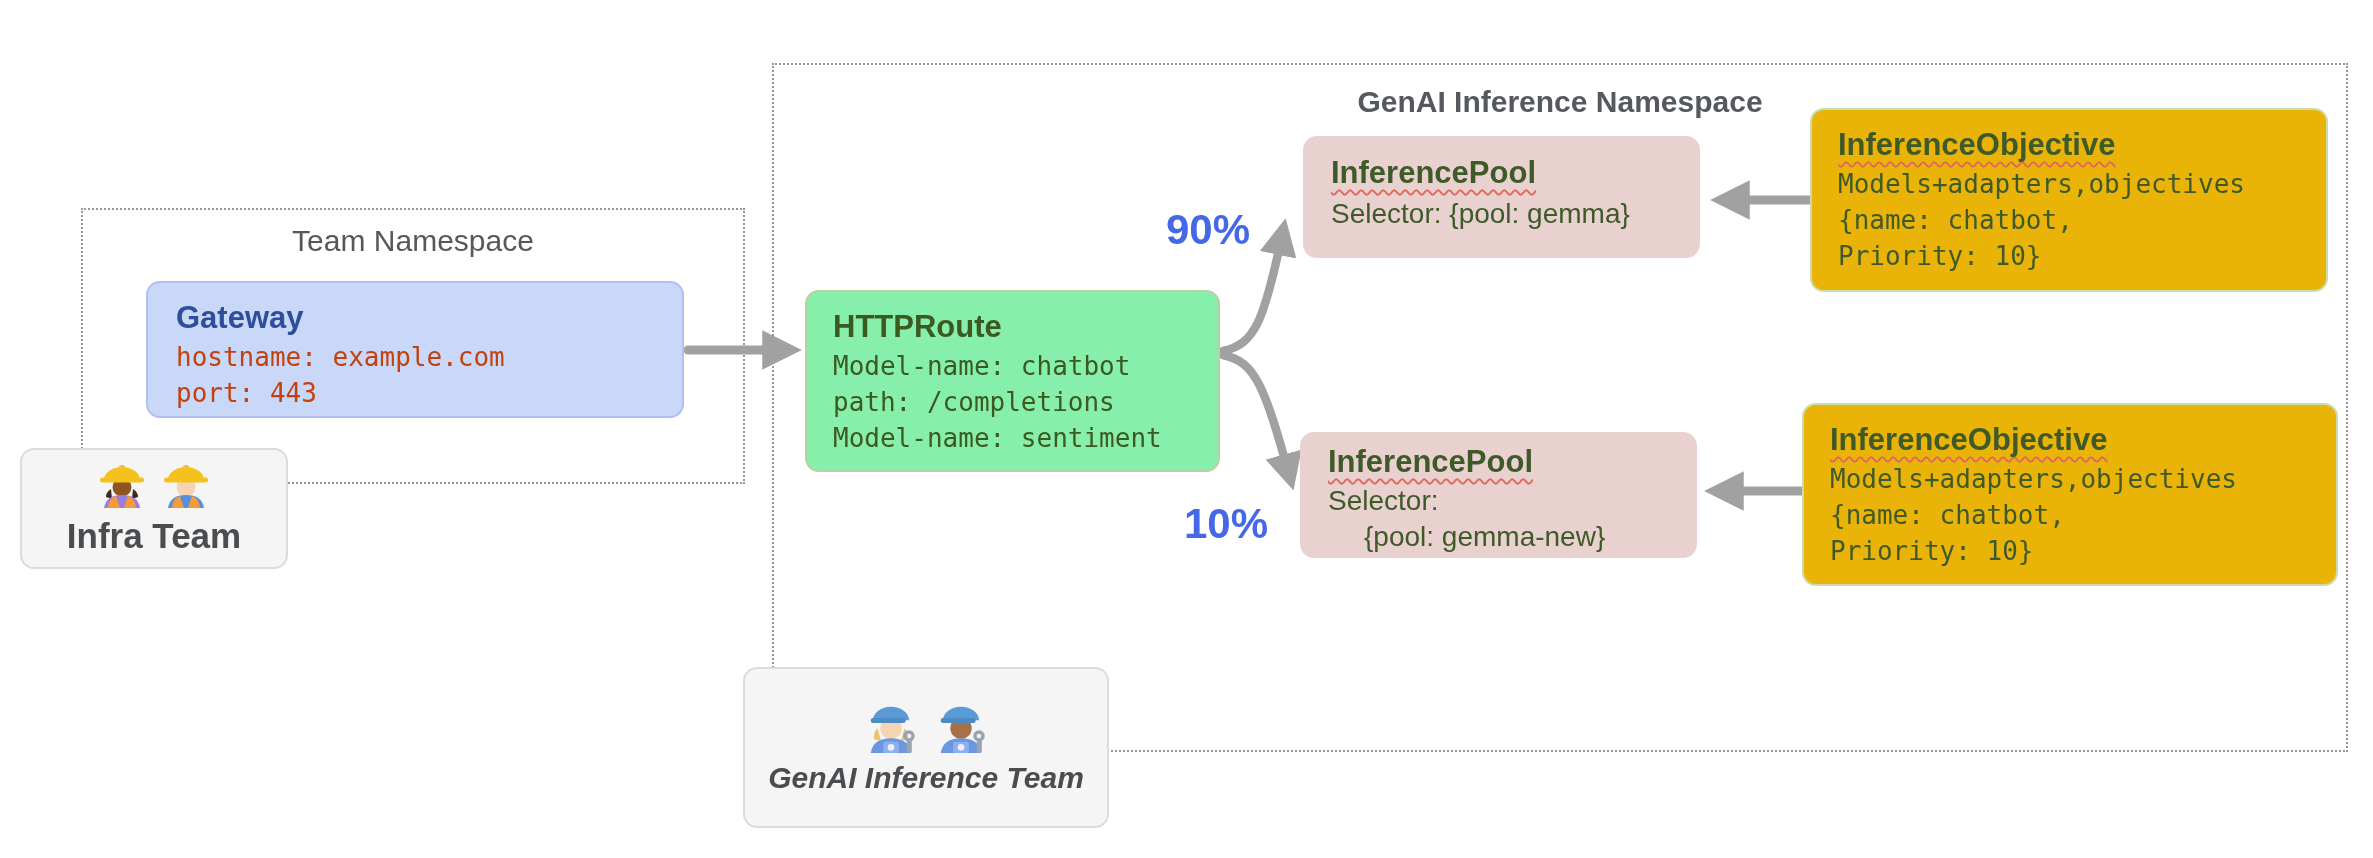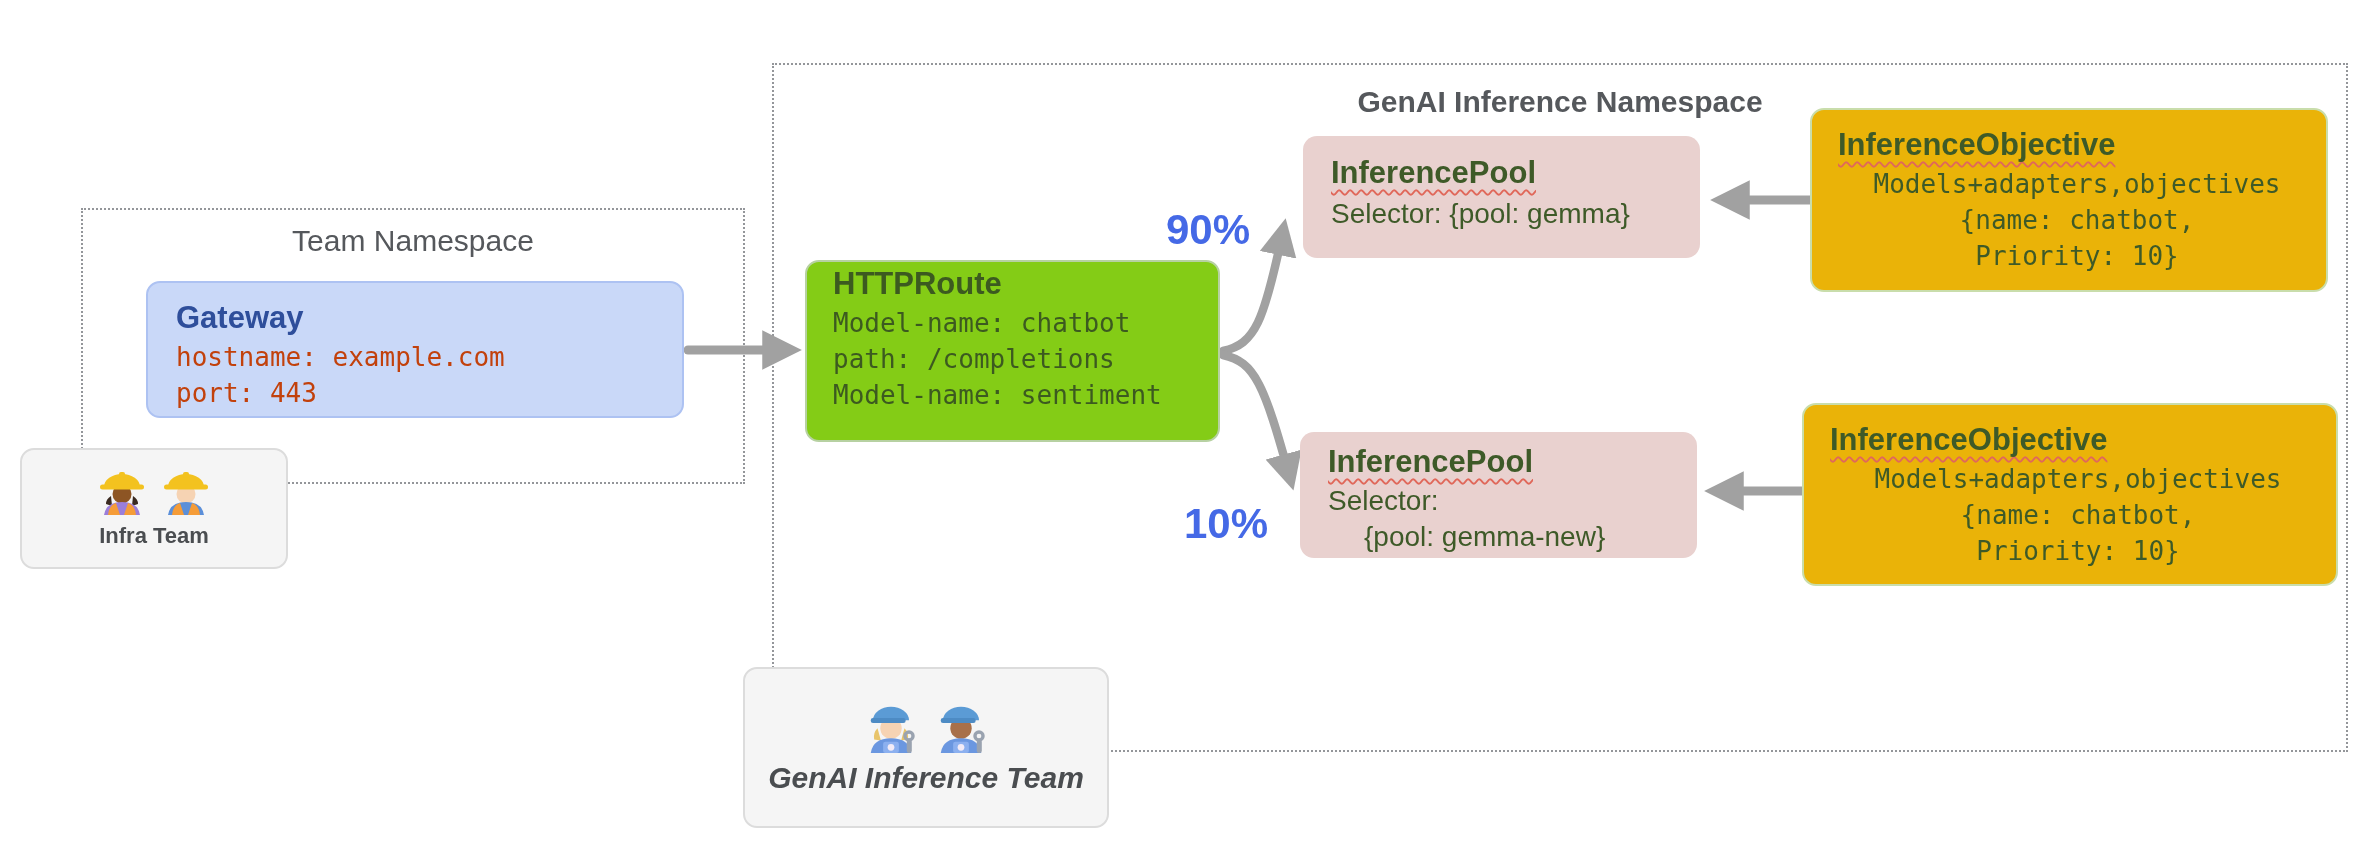--- a/index.html
+++ b/index.html
@@ -12,43 +12,43 @@
   .ns-title{position:absolute;left:0;right:0;text-align:center;color:#55585c;}
   .ns-title.regular{font-size:30px;font-weight:400;}
   .ns-title.bold{font-size:30px;font-weight:700;}
   
   .box{position:absolute;border-radius:14px;box-sizing:border-box;z-index:3;}
   .box .title{font-weight:700;font-size:31px;line-height:42px;margin:0;}
   .mono-line{font-family:"DejaVu Sans Mono","Liberation Mono",monospace;font-size:26px;line-height:36px;white-space:pre;}
   .sans-line{font-size:28px;line-height:40px;white-space:pre;}
   .gateway{background:#c9d8f8;border:2px solid #adc2f2;color:#2e4e9b;padding:14px 10px 0 28px;}
   .gateway .mono-line{color:#c2410c;}
-  .httproute{background:#84cc16;border:2px solid #b7d1a2;color:#3c5a20;padding:1px 10px 0 26px;}
+  .httproute{background:#86efac;border:2px solid #b7d1a2;color:#3c5a20;padding:14px 10px 0 26px;margin-top:30px;}
   .httproute .mono-line{color:#3c5a20;}
   .pool{background:#e9d1cf;color:#3e5a28;padding:16px 10px 0 28px;}
   .pool-b{padding-top:9px;}
   .objective{background:#eab308;border:2px solid #c9ddab;color:#3e5a28;padding:14px 10px 0 26px;}
-  .objective .mono-line{color:#3e5a28;text-align:center;}
+  .objective .mono-line{color:#3e5a28;}
   .squiggle{
     text-decoration-line:underline;
     text-decoration-style:wavy;
     text-decoration-color:#e0685a;
     text-decoration-thickness:2px;
     text-underline-offset:6px;
   }
   .indent{padding-left:36px;}
   
   .team{
     position:absolute;background:#f5f5f5;border:2px solid #dcdcdc;border-radius:14px;
     display:flex;flex-direction:column;align-items:center;justify-content:center;
     gap:8px;z-index:4;box-sizing:border-box;
   }
   .team .icons{display:flex;gap:16px;align-items:flex-end;}
   .team .label{font-weight:700;color:#4a4d50;}
-  .team-infra .label{font-size:22px;}
+  .team-infra .label{font-size:35px;}
   .team-genai .label{font-size:30px;font-style:italic;}
   
   .pct{position:absolute;font-weight:700;font-size:42px;color:#4569e6;z-index:3;text-align:right;width:100px;}
   
   .arrows{position:absolute;left:0;top:0;z-index:2;pointer-events:none;}
 </style>
 </head>
 <body>
 
 <div class="canvas">

